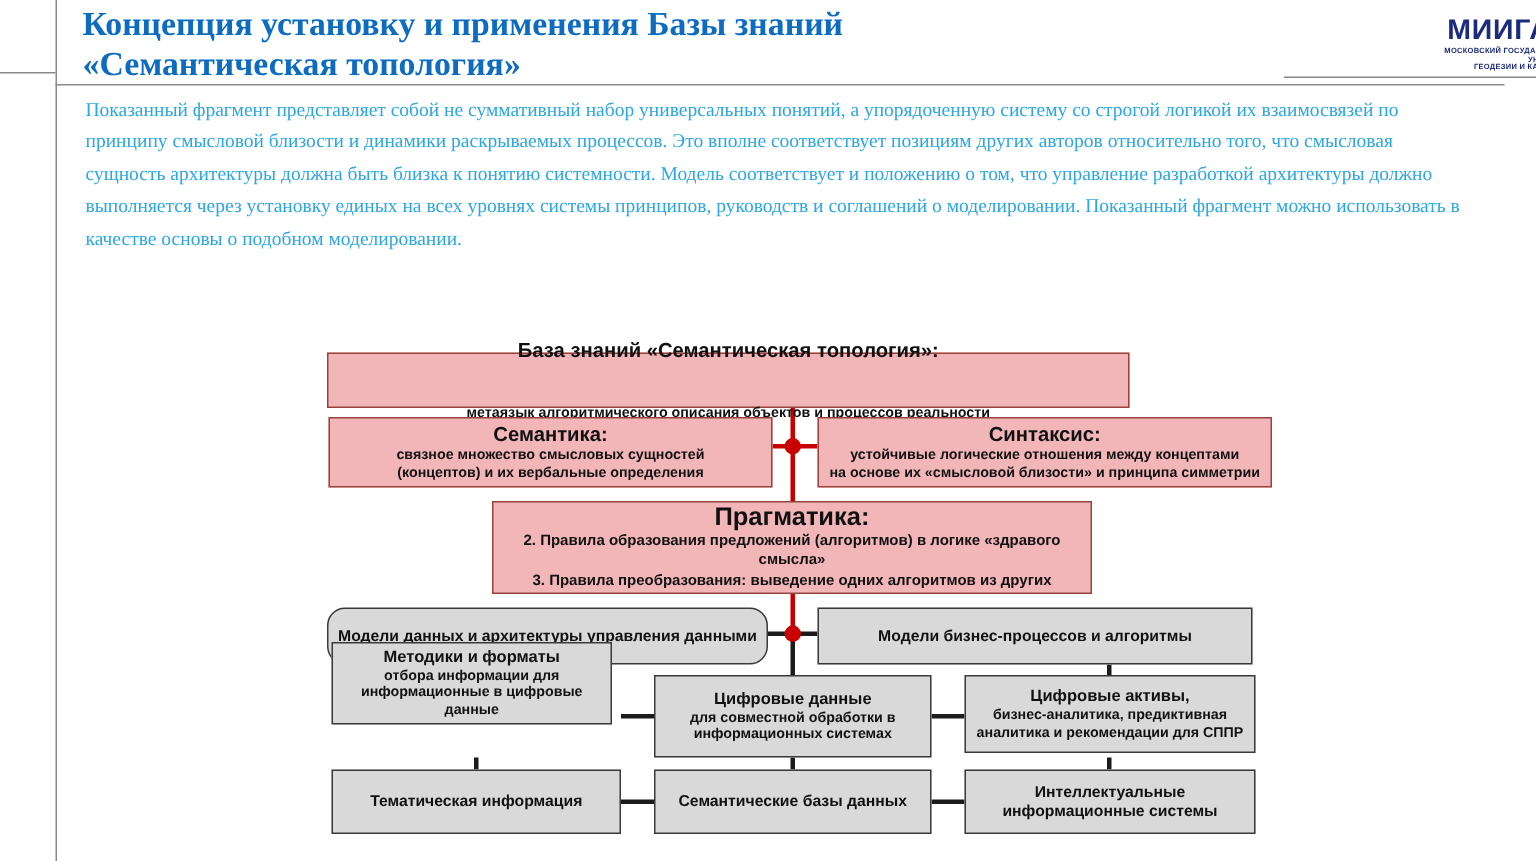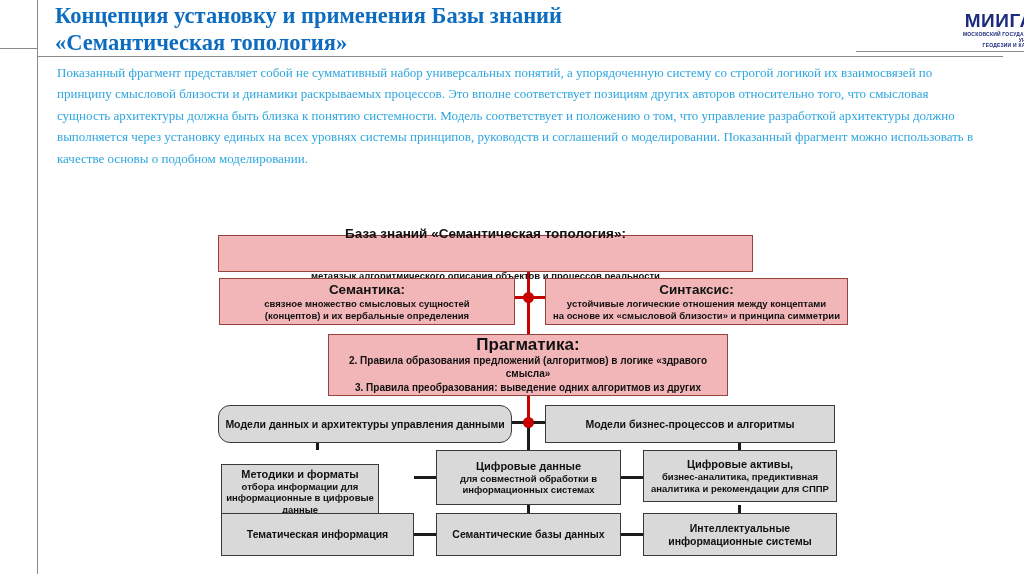--- a/index.html
+++ b/index.html
@@ -97,21 +97,21 @@
   </div>
 
   <div class="box gray" style="left:218px;top:405px;width:294px;height:38px;border-radius:12px;">
     <div class="bt t105">Модели данных и архитектуры управления данными</div>
   </div>
 
   <div class="box gray" style="left:545px;top:405px;width:290px;height:38px;">
     <div class="bt t105">Модели бизнес-процессов и алгоритмы</div>
   </div>
 
-  <div class="box gray" style="left:221px;top:464px;width:158px;height:55px;">
+  <div class="box gray" style="left:221px;top:428px;width:187px;height:55px;">
     <div class="bt t11">Методики и форматы</div>
     <div class="s95">отбора информации для</div>
     <div class="s95">информационные в цифровые данные</div>
   </div>
 
   <div class="box gray" style="left:436px;top:450px;width:185px;height:55px;">
     <div class="bt t11">Цифровые данные</div>
     <div class="s95">для совместной обработки в</div>
     <div class="s95">информационных системах</div>
   </div>

